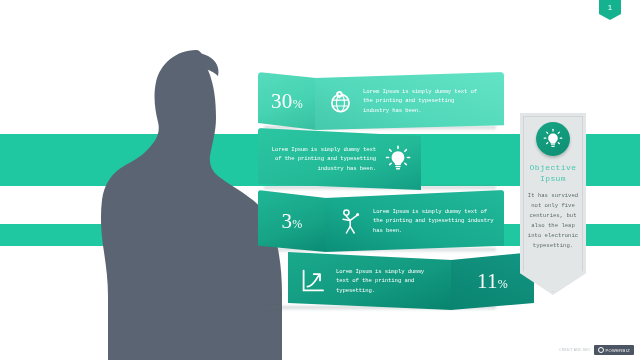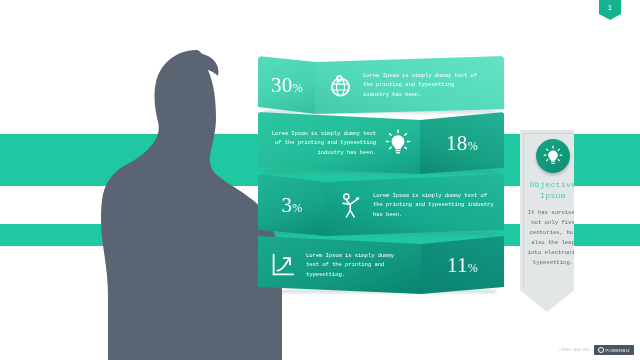--- a/index.html
+++ b/index.html
@@ -23,21 +23,21 @@
   
   .page-ribbon{
     position:absolute;top:0;left:599px;width:22px;height:20px;
     background:#14b28f;
     clip-path:polygon(0 0,100% 0,100% 70%,50% 100%,0 70%);
     color:#ffffff;font-size:8px;line-height:15px;text-align:center;
     font-family:"Liberation Sans",sans-serif;
   }
 
   
-  .rows{position:absolute;left:258px;top:56px;width:246px;height:238px;}
+  .rows{position:absolute;left:258px;top:72px;width:246px;height:238px;}
   .row{position:absolute;left:0;width:246px;}
 
   
   .face{position:absolute;top:0;height:100%;display:flex;align-items:center;box-sizing:border-box;}
 
   .pct{
     color:#ffffff;font-family:"Liberation Serif",serif;
     font-size:21px;letter-spacing:.3px;white-space:nowrap;
   }
   .pct .sym{font-size:12px;}
@@ -82,43 +82,42 @@
     clip-path:polygon(0 0,100% 8px,100% 100%,0 90%);
     border-top-left-radius:3px;
   }
   .r3-right{left:67px;width:179px;padding-left:12px;
     background:linear-gradient(200deg,#22b89a 0%,#17a98d 60%,#0c8f78 100%);
     clip-path:polygon(0 8px,100% 0,100% 90%,0 100%);
     border-top-right-radius:3px;border-bottom-right-radius:3px;
   }
 
   
-  .row4{top:180px;height:58px;}
+  .row4{top:180px;height:58px;margin-left:30px;}
   .r4-left{left:0;width:164px;padding-left:12px;
     background:linear-gradient(160deg,#1aa98c 0%,#12997f 60%,#08836e 100%);
     clip-path:polygon(0 0,100% 8px,100% 100%,0 88%);
     border-bottom-left-radius:3px;
   }
   .r4-right{left:163px;width:83px;justify-content:center;
     background:linear-gradient(200deg,#139682 0%,#0a8471 100%);
     clip-path:polygon(0 8px,100% 0,100% 88%,0 100%);
     border-bottom-right-radius:3px;
   }
 
   
   .rowshadow{position:absolute;left:6px;width:232px;height:5px;
     background:linear-gradient(180deg,rgba(90,110,110,.30),rgba(90,110,110,0));
     filter:blur(1.2px);}
 
   
   .banner{
-    position:absolute;left:520px;top:113px;width:54px;height:182px;
+    position:absolute;left:520px;top:113px;width:66px;height:182px;
     background:#e2e6e7;
     clip-path:polygon(0 0,100% 0,100% 88%,50% 100%,0 88%);
-    margin-top:17px;
   }
   .banner-inner{
     position:absolute;left:3px;top:3px;width:60px;height:176px;
     border:1px solid #cfd5d6;box-sizing:border-box;
     clip-path:polygon(0 0,100% 0,100% 88%,50% 100%,0 88%);
   }
   .banner-bulb{
     position:absolute;left:16px;top:9px;width:34px;height:34px;border-radius:50%;
     background:linear-gradient(150deg,#16a585 0%,#0e8e73 100%);
     box-shadow:0 2px 3px rgba(0,0,0,.22);
@@ -221,23 +220,20 @@
               <path d="M4.6 4.6 L6.2 6.2"></path>
               <path d="M21.4 4.6 L19.8 6.2"></path>
               <path d="M1.4 12.6 H3.6"></path>
               <path d="M22.4 12.6 H24.6"></path>
               <path d="M4.6 19.6 L6.2 18.2"></path>
               <path d="M21.4 19.6 L19.8 18.2"></path>
             </g>
           </svg>
         </span>
       </div>
-      <div class="face r2-right">
-        <div class="pct"><span>18</span><span class="sym">%</span></div>
-      </div>
     </div>
 
     <div class="row row3">
       <div class="face r3-left">
         <div class="pct"><span>3</span><span class="sym">%</span></div>
       </div>
       <div class="face r3-right">
         <span class="icon-wrap">
           <svg width="26" height="28" viewBox="0 0 26 28">
             <circle cx="9.4" cy="5.6" r="2.6" fill="none" stroke="#ffffff" stroke-width="1.5"></circle>

